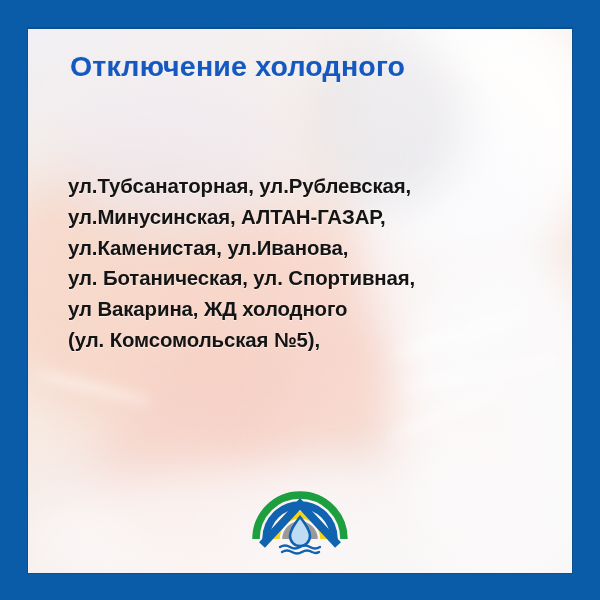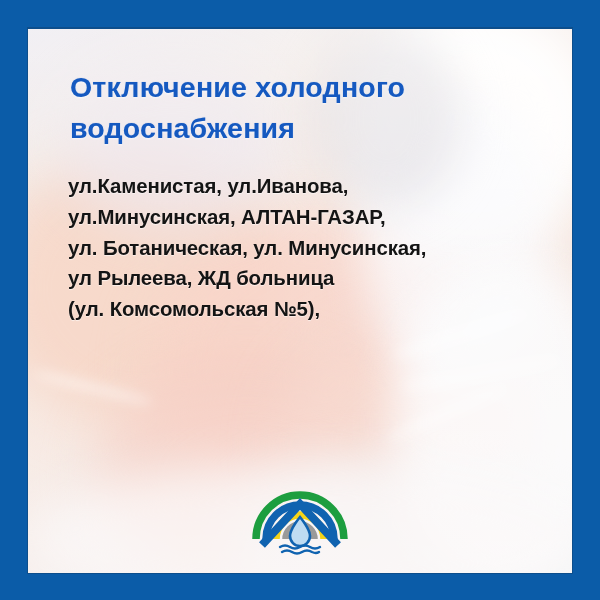--- a/index.html
+++ b/index.html
@@ -106,21 +106,21 @@
 
   
   .content {
     position: absolute;
     inset: 0;
   }
 
   .title {
     position: absolute;
     left: 42px;
-    top: 38px;
+    top: 17px;
     width: 460px;
     color: #1559c0;
     font-size: 28.5px;
     font-weight: bold;
     line-height: 41px;
     letter-spacing: 0.2px;
     text-shadow: 0 1px 2px rgba(255,255,255,0.85),
                  0 0 1px rgba(21,89,192,0.45);
   }
   .title .line { display: block; }
@@ -176,28 +176,28 @@
     <div class="streak streak-2"></div>
     <div class="streak streak-3"></div>
     <div class="streak streak-4"></div>
 
     <div class="bg-veil"></div>
 
     <div class="content">
 
       <div class="title">
         <span class="line">Отключение холодного</span>
-        <span class="line">водоснабжения</span>
       </div>
 
       <div class="addresses">
+        <span class="line">ул.Тубсанаторная, ул.Рублевская,</span>
+        <span class="line">ул.Минусинская, АЛТАН-ГАЗАР,</span>
         <span class="line">ул.Каменистая, ул.Иванова,</span>
-        <span class="line">ул.Минусинская, АЛТАН-ГАЗАР,</span>
-        <span class="line">ул. Ботаническая, ул. Минусинская,</span>
-        <span class="line">ул Рылеева, ЖД больница</span>
+        <span class="line">ул. Ботаническая, ул. Спортивная,</span>
+        <span class="line">ул Вакарина, ЖД холодного</span>
         <span class="line">(ул. Комсомольская №5),</span>
       </div>
 
       <div class="logo">
         <svg viewBox="0 0 100 100" xmlns="http://www.w3.org/2000/svg">
 
           <path d="M 6 82 A 44 44 0 0 1 94 82" fill="none" stroke="#1d9e3f" stroke-width="7.5"></path>
           <path d="M 16 82 A 34 34 0 0 1 84 82" fill="none" stroke="#1063b0" stroke-width="7.5"></path>
           <path d="M 26 82 A 24 24 0 0 1 74 82" fill="none" stroke="#f5d417" stroke-width="7.5"></path>
           <path d="M 36 82 A 14 14 0 0 1 64 82" fill="none" stroke="#9a9a9a" stroke-width="7.5"></path>

